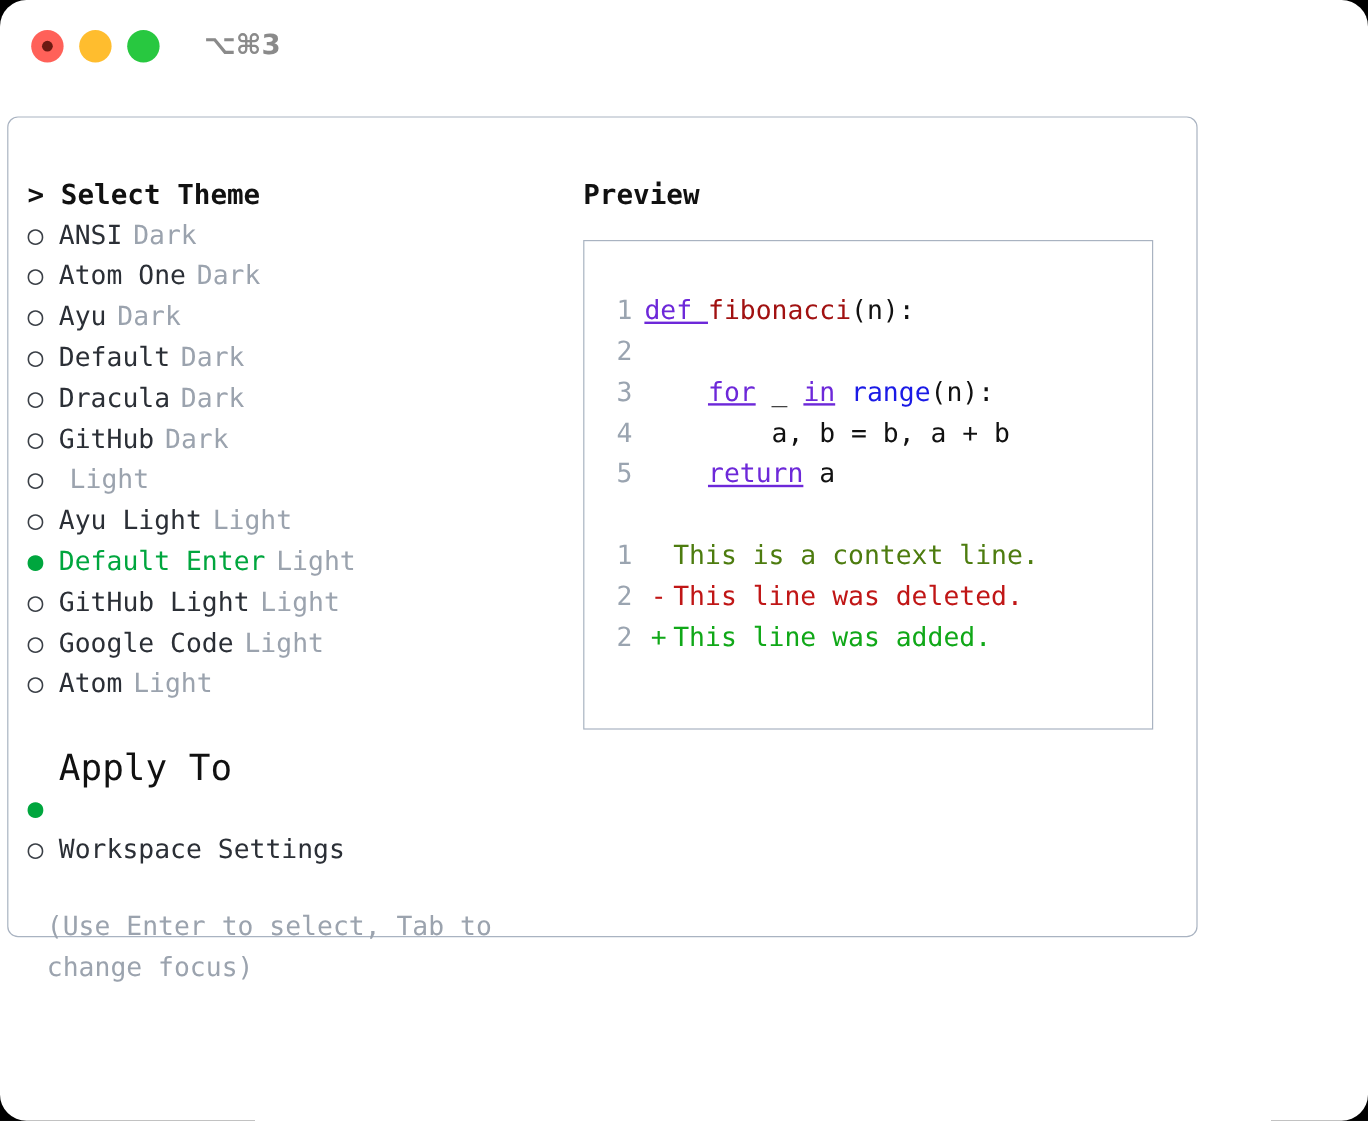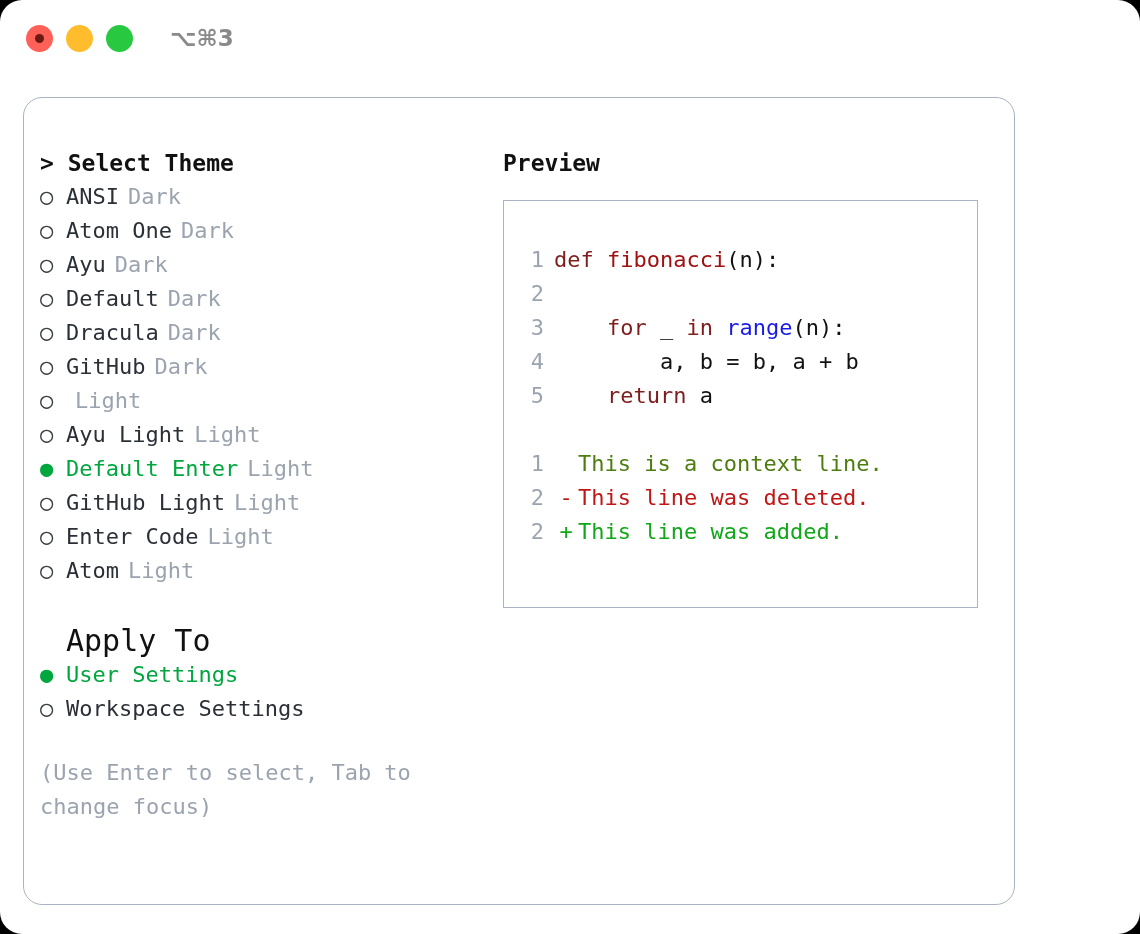--- a/index.html
+++ b/index.html
@@ -62,26 +62,26 @@
     font-size: 23px;
     font-weight: bold;
     color: #8a8a8a;
     letter-spacing: 0px;
     white-space: pre;
   }
 
   
   .card {
     position: absolute;
-    left: 23px;
+    left: 6px;
     top: 97px;
     width: 992px;
-    height: 808px;
+    height: 684px;
     border: 1.6px solid #a9b3c1;
-    border-radius: 19px;
+    border-radius: 9px;
     background: #ffffff;
     box-sizing: border-box;
   }
 
   .columns {
     position: absolute;
     left: 0; top: 0;
     width: 100%;
     height: 100%;
   }
@@ -131,20 +131,21 @@
     padding-left: 26px;
     white-space: pre;
   }
   .hint {
     margin-top: 30px;
     font-size: 22px;
     line-height: 34px;
     color: #9ba3ae;
     width: 400px;
     white-space: pre-wrap;
+    margin-left: 16px;
   }
 
   
   .right-col {
     position: absolute;
     left: 479px;
     top: 48px;
     width: 495px;
   }
   .preview-box {
@@ -170,21 +171,21 @@
     height: 34px;
   }
   .lineno {
     display: inline-block;
     width: 28px;
     flex: 0 0 28px;
     text-align: right;
     color: #9aa4b0;
     margin-right: 10px;
   }
-  .tok-kw { color: #7f1d1d; }
+  .tok-kw { color: #6d28d9; text-decoration: underline; }
   .tok-fn { color: #a11111; }
   .tok-plain { color: #111111; }
   .tok-builtin { color: #1a1ae6; }
 
   .diff-area {
     position: absolute;
     left: 12px;
     top: 246px;
     font-size: 22px;
     line-height: 34px;
@@ -270,37 +271,36 @@
             <span class="opt-label opt-label-selected">Default Enter</span>
             <span class="opt-tag">Light</span>
           </div>
           <div class="opt-row">
             <span class="marker">○</span>
             <span class="opt-label">GitHub Light</span>
             <span class="opt-tag">Light</span>
           </div>
           <div class="opt-row">
             <span class="marker">○</span>
-            <span class="opt-label">Enter Code</span>
+            <span class="opt-label">Google Code</span>
             <span class="opt-tag">Light</span>
           </div>
           <div class="opt-row">
             <span class="marker">○</span>
             <span class="opt-label">Atom</span>
             <span class="opt-tag">Light</span>
           </div>
         </div>
 
         <div class="section-gap"></div>
 
         <div class="apply-heading">Apply To</div>
         <div>
           <div class="opt-row">
             <span class="marker marker-selected">●</span>
-            <span class="opt-label opt-label-selected">User Settings</span>
           </div>
           <div class="opt-row">
             <span class="marker">○</span>
             <span class="opt-label">Workspace Settings</span>
           </div>
         </div>
 
         <div class="hint">(Use Enter to select, Tab to change focus)</div>
       </div>
 

